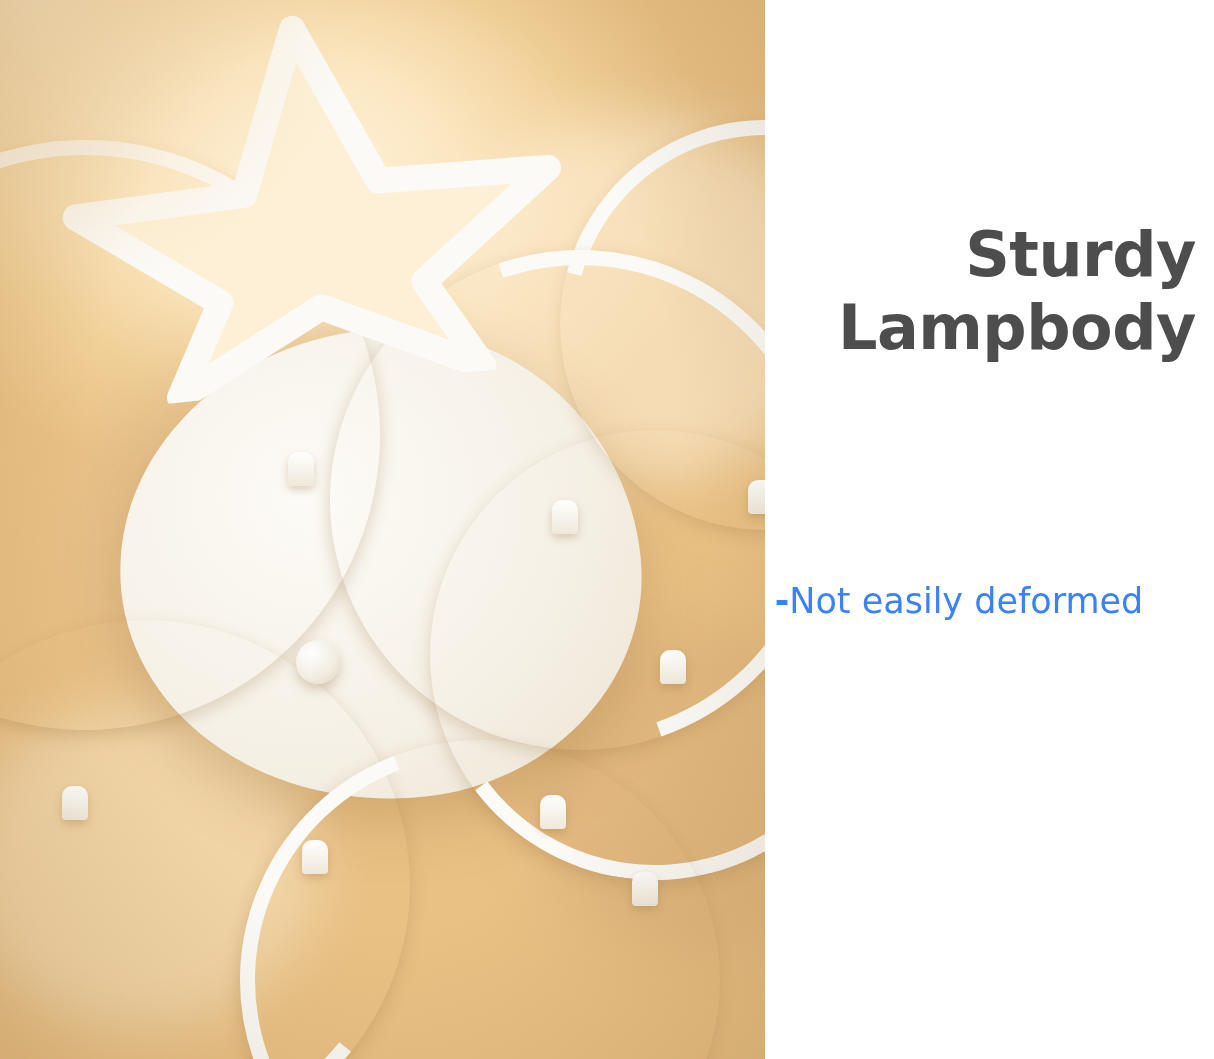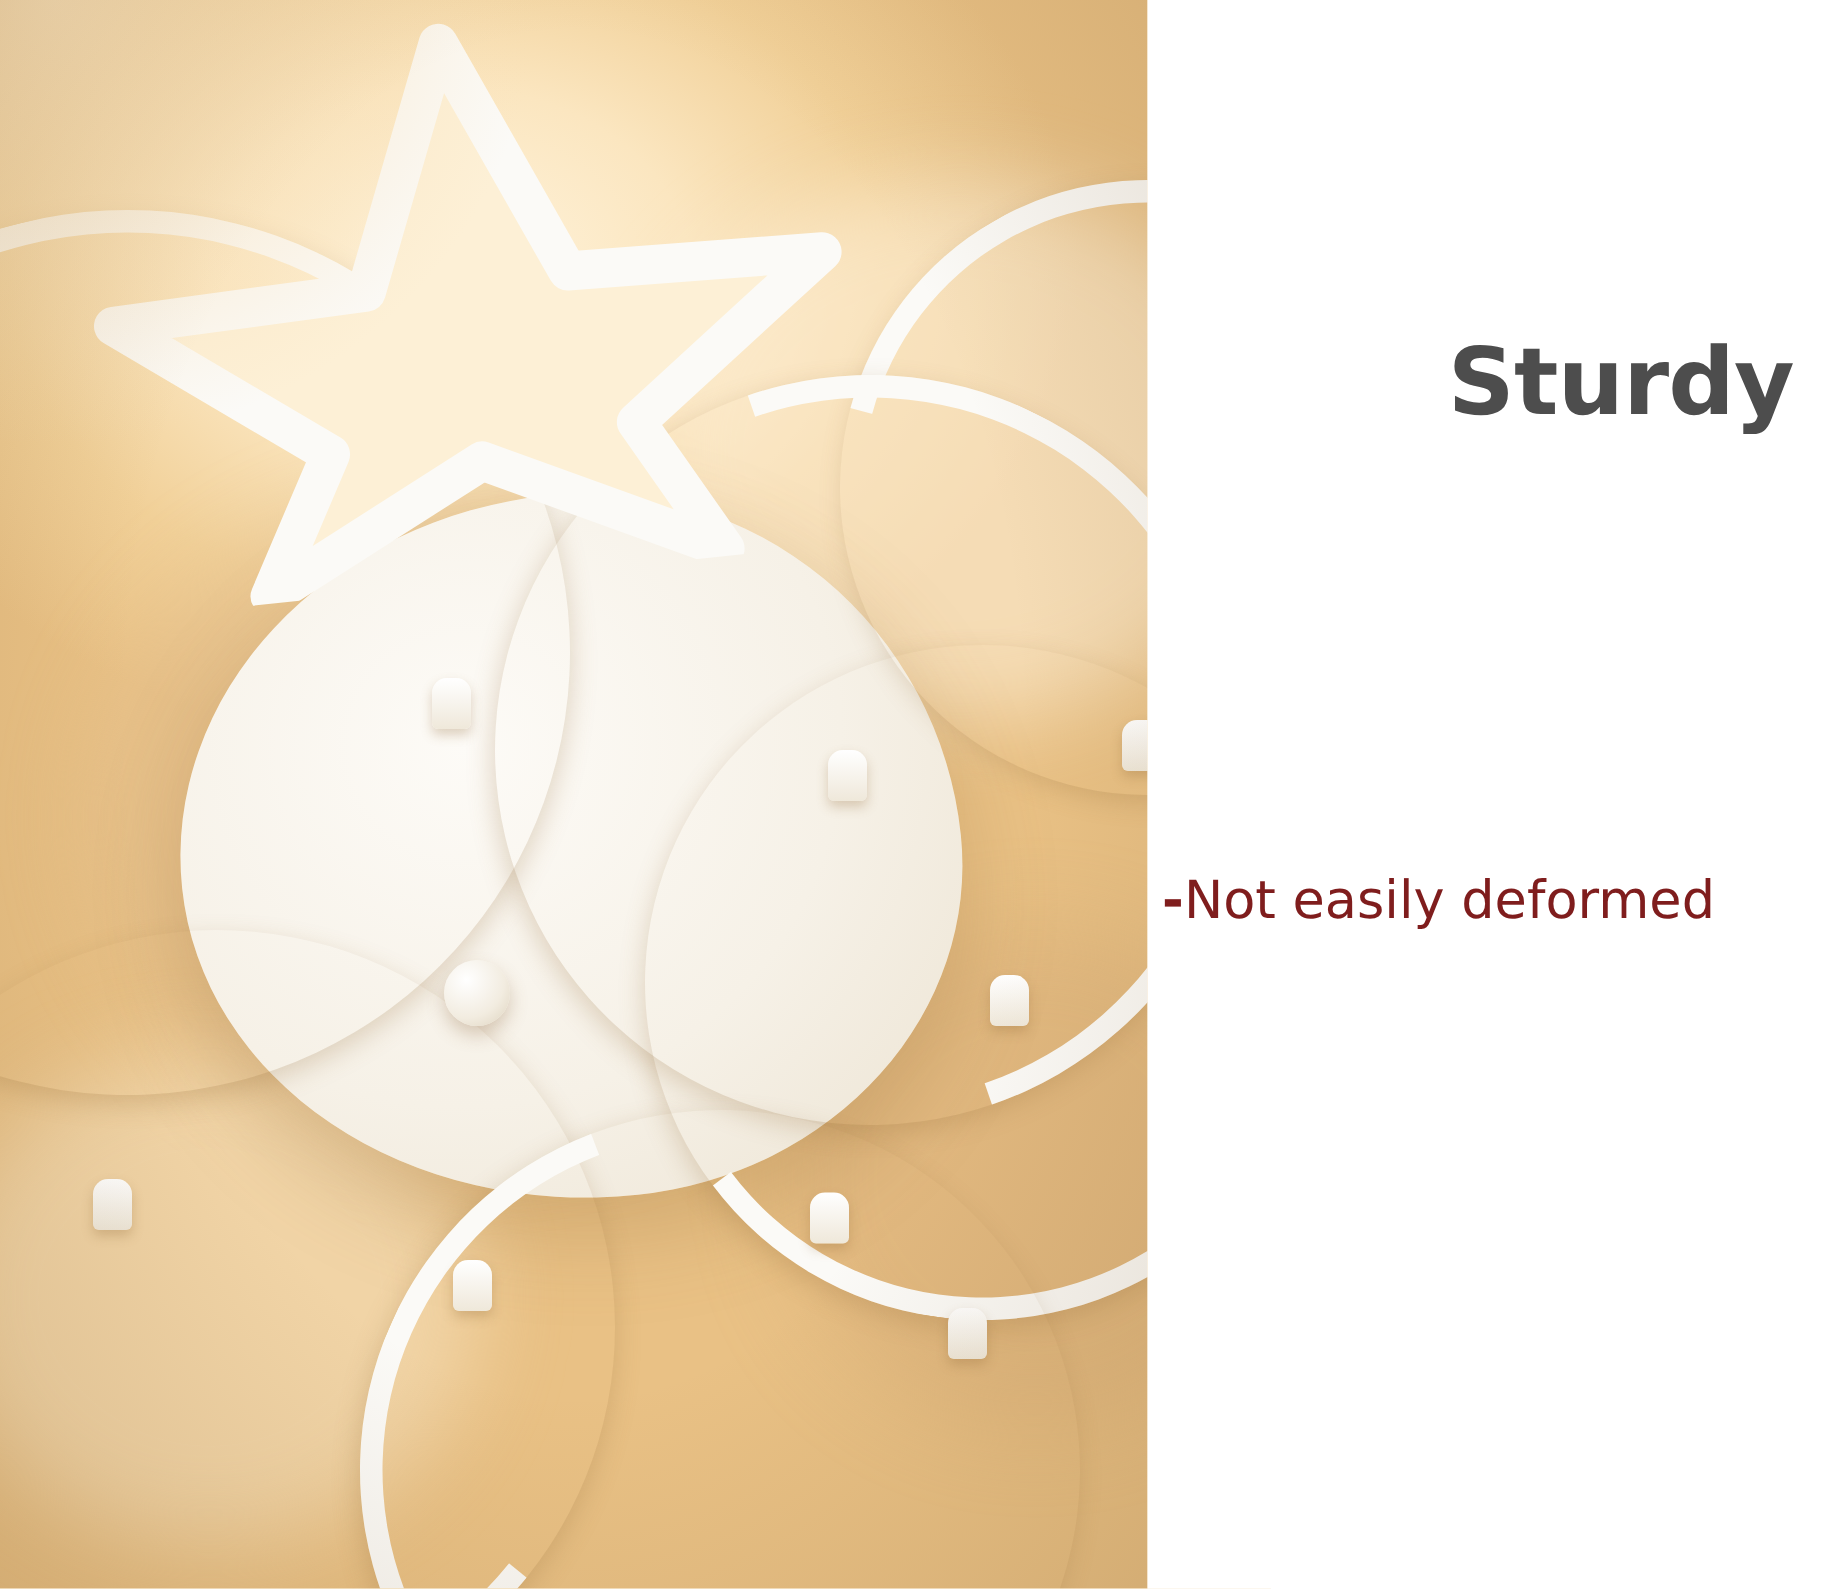--- a/index.html
+++ b/index.html
@@ -145,21 +145,21 @@
   }
   .headline .line { display: block; white-space: nowrap; }
 
   .bullets {
     position: absolute;
     left: 10px;
     top: 580px;
     width: 404px;
   }
   .bullet {
-    color: #7f1d1d;
+    color: #3b82f6;
     font-size: 35px;
     line-height: 1.2;
     margin-bottom: 60px;
     white-space: nowrap;
     font-family: "DejaVu Sans", sans-serif;
   }
   .bullet .dash { font-weight: bold; }
 </style>
 </head>
 <body>
@@ -201,20 +201,21 @@
     </div>
 
     <div class="corner-wash"></div>
     <div class="vignette"></div>
   </div>
 
   <div class="text-panel">
 
     <div class="headline">
       <span class="line">Sturdy</span>
+      <span class="line">Lampbody</span>
     </div>
 
     <div class="bullets">
       <div class="bullet">
         <span class="dash">-</span><span>Not easily deformed</span>
       </div>
     </div>
 
   </div>
 </div>

